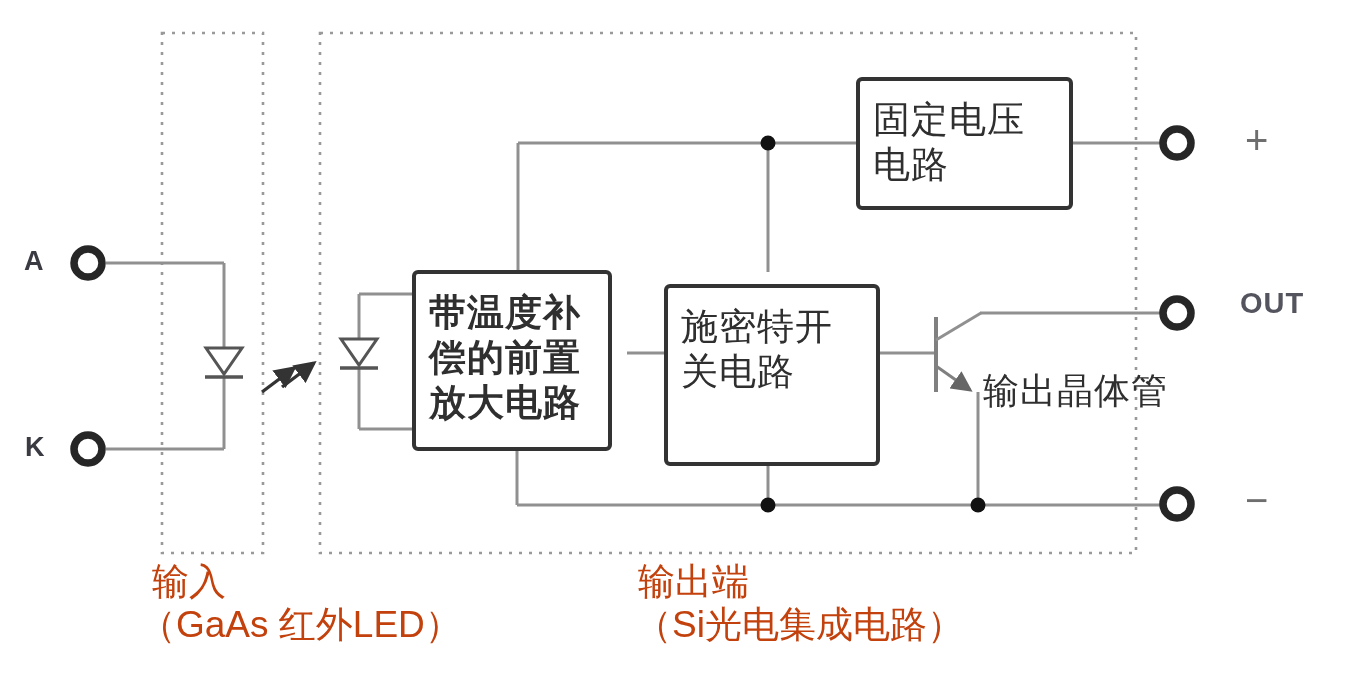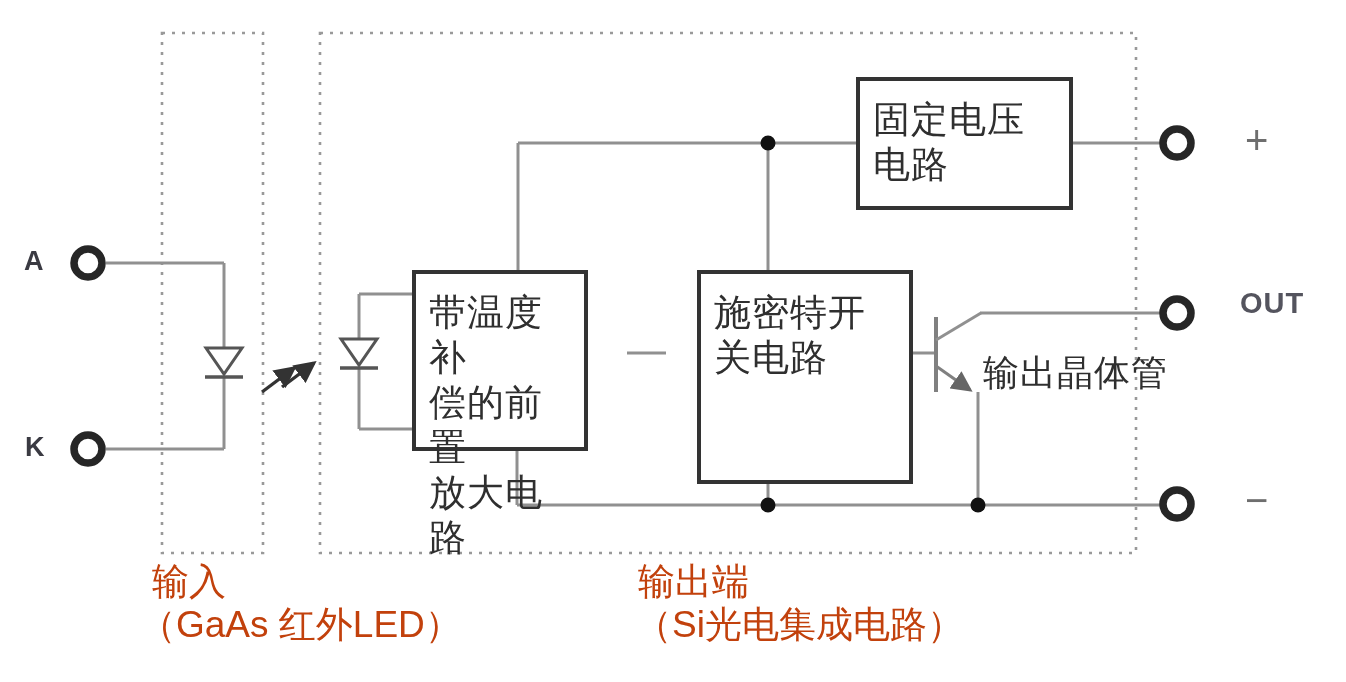--- a/index.html
+++ b/index.html
@@ -14,21 +14,21 @@
   }
   .stage svg.wires {
     position: absolute;
     left: 0; top: 0;
     width: 1346px; height: 682px;
   }
   .block {
     position: absolute;
     box-sizing: border-box;
     border: 4px solid #333333;
-    border-radius: 0;
+    border-radius: 6px;
     background: #ffffff;
     padding: 16px 6px 0 13px;
   }
   .block .block-label {
     font-size: 37px;
     line-height: 45px;
     white-space: pre-line;
     color: #2f2f2f;
     letter-spacing: 1px;
   }
@@ -114,43 +114,43 @@
 
     <g fill="#ffffff" stroke="#262626" stroke-width="7.5">
       <circle cx="88" cy="263" r="14"></circle>
       <circle cx="88" cy="449" r="14"></circle>
       <circle cx="1177" cy="143" r="14"></circle>
       <circle cx="1177" cy="313" r="14"></circle>
       <circle cx="1177" cy="504" r="14"></circle>
     </g>
   </svg>
 
-  <div class="block" style="left:412px; top:270px; width:176px; height:181px;">
+  <div class="block" style="left:412px; top:270px; width:200px; height:181px;font-weight:bold;">
     <div class="block-label">带温度补
 偿的前置
 放大电路</div>
   </div>
 
-  <div class="block" style="left:664px; top:270px; width:216px; height:214px;margin-left:33px;">
+  <div class="block" style="left:664px; top:284px; width:216px; height:182px;">
     <div class="block-label">施密特开
 关电路</div>
   </div>
 
   <div class="block" style="left:856px; top:77px; width:217px; height:133px;">
     <div class="block-label">固定电压
 电路</div>
   </div>
 
   <div class="txt pin-label" style="left:24px; top:246px;">A</div>
   <div class="txt pin-label" style="left:25px; top:432px;">K</div>
   <div class="txt plus-minus" style="left:1245px; top:118px;">+</div>
   <div class="txt out-label" style="left:1240px; top:287px;">OUT</div>
   <div class="txt plus-minus" style="left:1245px; top:478px;">−</div>
 
-  <div class="txt transistor-label" style="left:983px; top:349px;text-align:center;">输出晶体管</div>
+  <div class="txt transistor-label" style="left:983px; top:367px;text-align:center;">输出晶体管</div>
 
   <div class="txt caption" style="left:152px; top:561px;">输入</div>
   <div class="txt caption" style="left:127px; top:604px;margin-left:12px;">（GaAs 红外LED）</div>
 
   <div class="txt caption" style="left:635px; top:604px;">（Si光电集成电路）</div>
   <div class="txt caption" style="left:638px; top:561px;">输出端</div>
 
 </div>
 
 </body></html>

